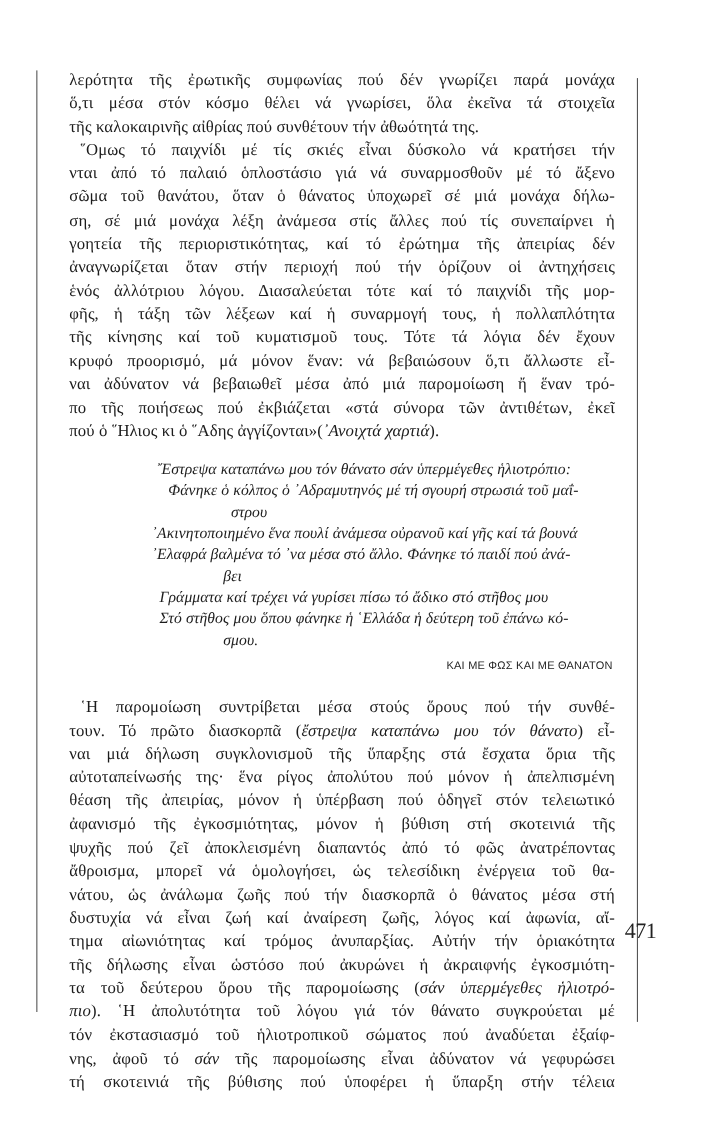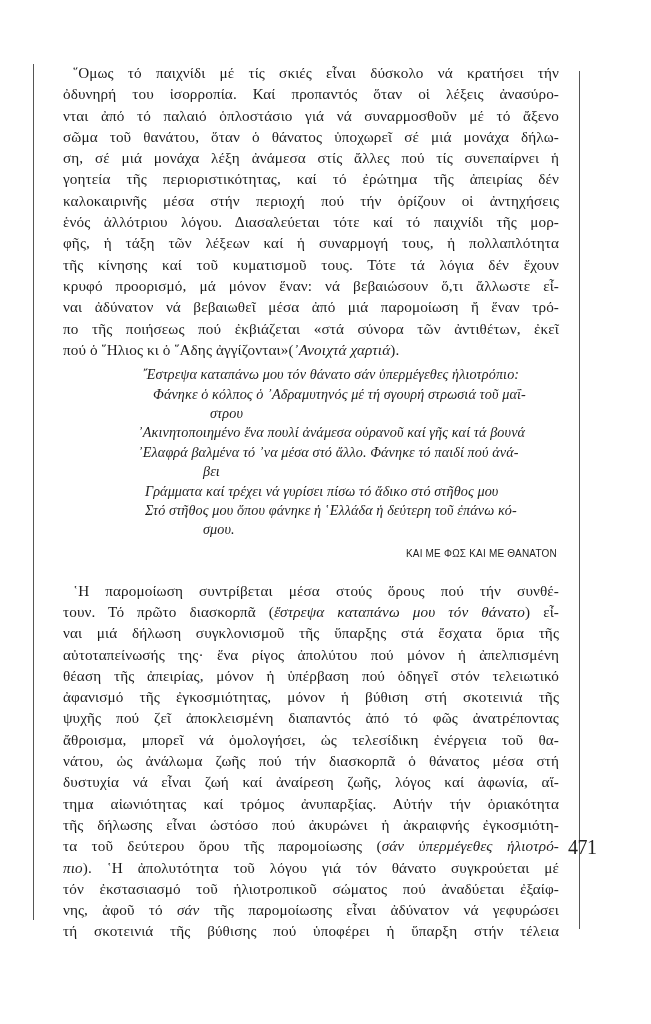--- a/index.html
+++ b/index.html
@@ -11,21 +11,21 @@
   .rule-left { position: absolute; left: 33px; top: 64px; width: 1px; height: 856px; background: #555; }
   .rule-right { position: absolute; left: 579px; top: 71px; width: 1px; height: 858px; background: #555; }
   .col {
     position: absolute; left: 63px; top: 62px; width: 496px;
     font-size: 15.2px; line-height: 21.3px; text-align: justify;
     font-family: "Liberation Serif", "DejaVu Serif", serif; letter-spacing: 0.1px;
   }
   .ln { display: block; text-align: justify; text-align-last: justify; white-space: nowrap; overflow: visible; height: 21.3px; }
   .ln.last { text-align-last: left; }
   .ln.indent { padding-left: 10px; }
-  .poem { margin-top: 5px; margin-bottom: 0; font-style: italic; font-size: 14.2px; line-height: 19.4px; }
+  .poem { margin-top: 15px; margin-bottom: 0; font-style: italic; font-size: 14.2px; line-height: 19.4px; }
   .poem .pl { display: block; white-space: nowrap; height: 19.4px; }
   .poem .pl.i0 { padding-left: 79px; }
   .poem .pl.i1 { padding-left: 90px; }
   .poem .pl.i2 { padding-left: 75px; }
   .poem .pl.i3 { padding-left: 82px; }
   .poem .pl.cont { padding-left: 147px; }
   .poem .pl.cont2 { padding-left: 140px; }
   .source { display: block; text-align: right; font-size: 10px; letter-spacing: 0.2px; font-family: "Liberation Sans", "DejaVu Sans", sans-serif; font-style: normal; margin-top: 4px; margin-right: 2px; height: 16px; }
   .gap { height: 20px; }
   .page-number {
@@ -36,29 +36,33 @@
 </style>
 </head>
 <body>
 
 <div class="page">
   <div class="rule-left"></div>
   <div class="rule-right"></div>
 
   <div class="col">
 
+    <div>
+      <span class="ln">λερότητα τῆς ἐρωτικῆς συμφωνίας πού δέν γνωρίζει παρά μονάχα</span>
+      <span class="ln">ὅ,τι μέσα στόν κόσμο θέλει νά γνωρίσει, ὅλα ἐκεῖνα τά στοιχεῖα</span>
+      <span class="ln last">τῆς καλοκαιρινῆς αἰθρίας πού συνθέτουν τήν ἀθωότητά της.</span>
+    </div>
 
     <div>
       <span class="ln indent">῞Ομως τό παιχνίδι μέ τίς σκιές εἶναι δύσκολο νά κρατήσει τήν</span>
-      <span class="ln">ὀδυνηρή του ἰσορροπία. Καί προπαντός ὅταν οἱ λέξεις ἀνασύρο-</span>
       <span class="ln">νται ἀπό τό παλαιό ὁπλοστάσιο γιά νά συναρμοσθοῦν μέ τό ἄξενο</span>
       <span class="ln">σῶμα τοῦ θανάτου, ὅταν ὁ θάνατος ὑποχωρεῖ σέ μιά μονάχα δήλω-</span>
       <span class="ln">ση, σέ μιά μονάχα λέξη ἀνάμεσα στίς ἄλλες πού τίς συνεπαίρνει ἡ</span>
       <span class="ln">γοητεία τῆς περιοριστικότητας, καί τό ἐρώτημα τῆς ἀπειρίας δέν</span>
-      <span class="ln">καλοκαιρινῆς μέσα στήν περιοχή πού τήν ὁρίζουν οἱ ἀντηχήσεις</span>
+      <span class="ln">ἀναγνωρίζεται ὅταν στήν περιοχή πού τήν ὁρίζουν οἱ ἀντηχήσεις</span>
       <span class="ln">ἑνός ἀλλότριου λόγου. Διασαλεύεται τότε καί τό παιχνίδι τῆς μορ-</span>
       <span class="ln">φῆς, ἡ τάξη τῶν λέξεων καί ἡ συναρμογή τους, ἡ πολλαπλότητα</span>
       <span class="ln">τῆς κίνησης καί τοῦ κυματισμοῦ τους. Τότε τά λόγια δέν ἔχουν</span>
       <span class="ln">κρυφό προορισμό, μά μόνον ἕναν: νά βεβαιώσουν ὅ,τι ἄλλωστε εἶ-</span>
       <span class="ln">ναι ἀδύνατον νά βεβαιωθεῖ μέσα ἀπό μιά παρομοίωση ἤ ἕναν τρό-</span>
       <span class="ln">πο τῆς ποιήσεως πού ἐκβιάζεται «στά σύνορα τῶν ἀντιθέτων, ἐκεῖ</span>
       <span class="ln last"><span>πού ὁ ῞Ηλιος κι ὁ ῞Αδης ἀγγίζονται»(</span><em>᾿Ανοιχτά χαρτιά</em><span>).</span></span>
     </div>
 
     <div class="poem">

